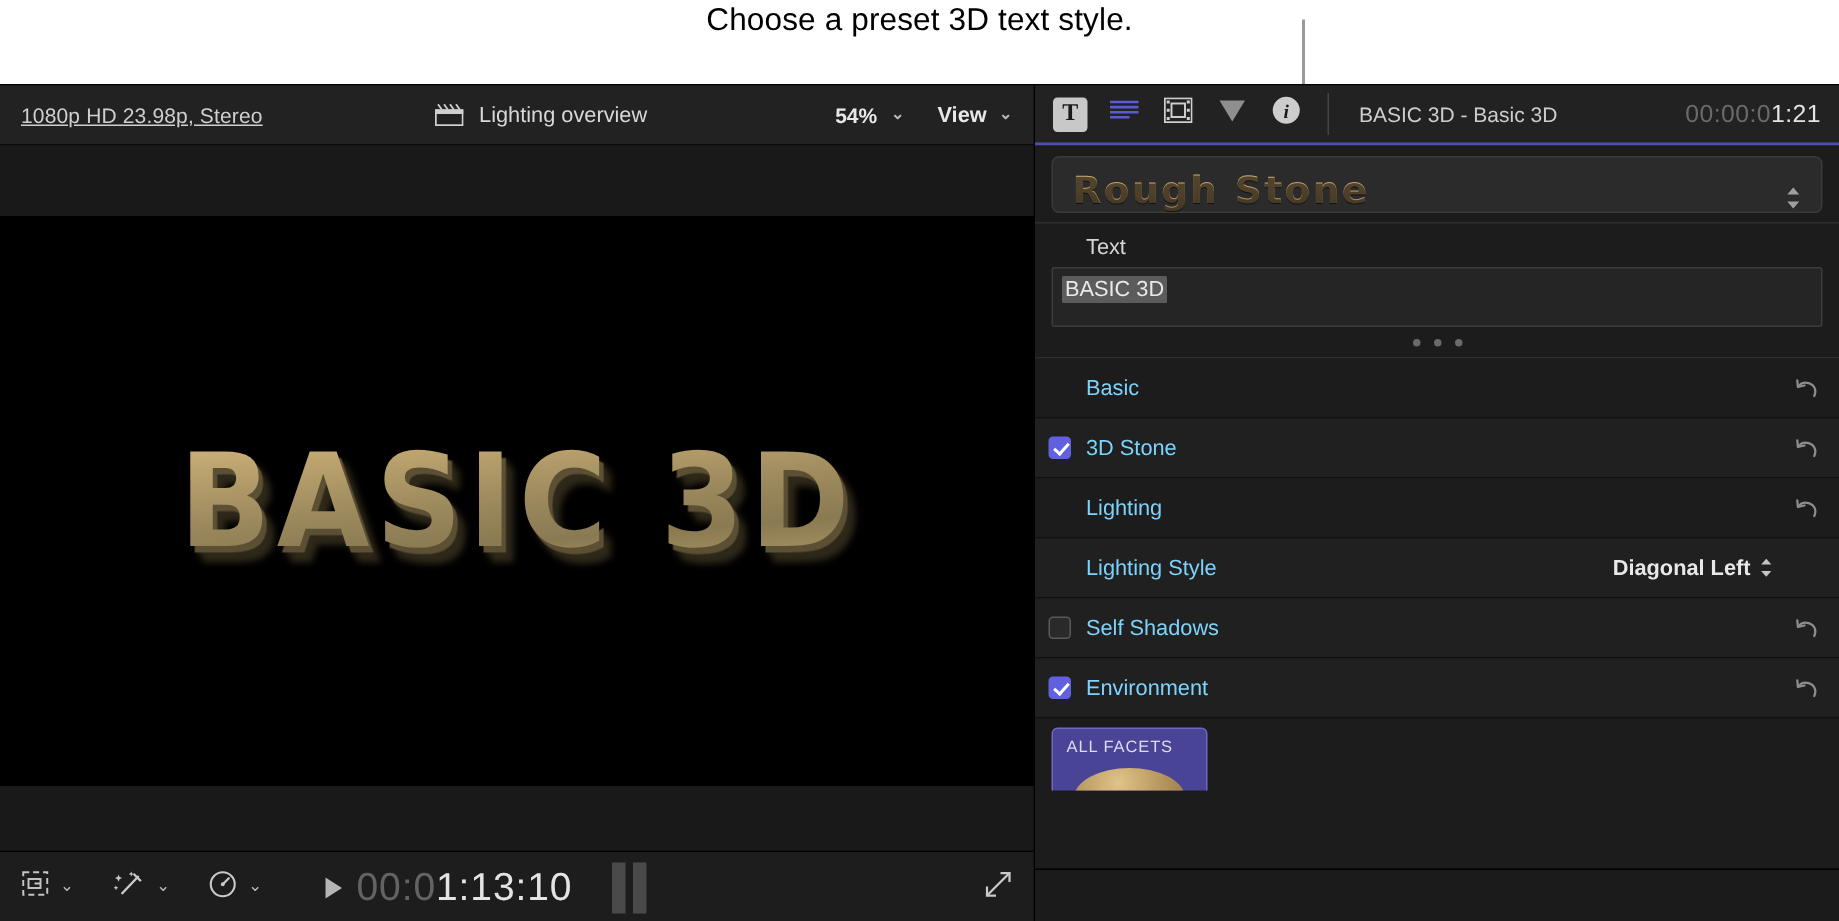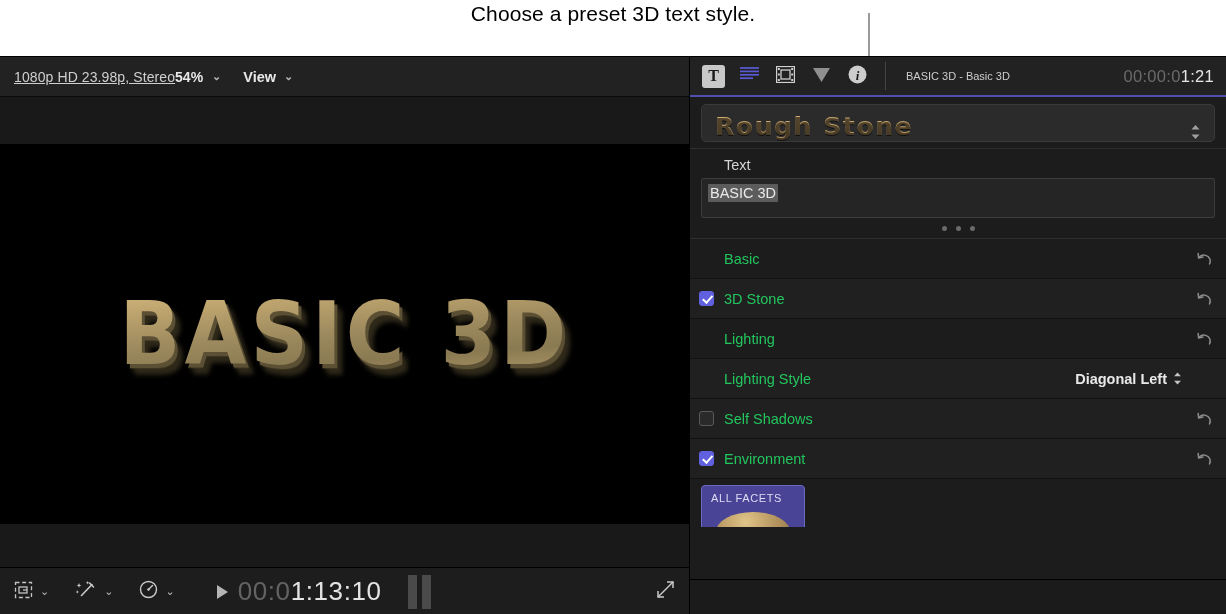--- a/index.html
+++ b/index.html
@@ -129,21 +129,21 @@
     width:23px; height:23px; display:flex;
     align-items:center; justify-content:center;
   }
   .tab-ico.sel {
     background:#c8c8c8; border-radius:3px;
     color:#1a1a1a;
   }
   .tab-T { font-family:"Liberation Serif", serif; font-size:16px; font-weight:bold; }
   .insp-div { width:1px; height:28px; background:#444; margin:0 2px; }
   .insp-name {
-    flex:1; color:#cdcdcd; font-size:11px; padding-left:18px;
+    flex:1; color:#cdcdcd; font-size:14px; padding-left:18px;
   }
   .insp-tc {
     font-size:16.5px; letter-spacing:.3px; padding-right:12px; color:#e4e4e4;
   }
   .insp-tc .dim { color:#6a6a6a; }
 
   .preset-row { padding:7px 11px 6px 11px; background:#1c1c1c; }
   .preset-box {
     height:38px; background:#2b2b2b; border:1px solid #3a3a3a;
     border-radius:5px; display:flex; align-items:flex-end;
@@ -193,21 +193,21 @@
     width:15px; height:15px; border-radius:3px;
     border:1px solid #5a5a5a; background:#2a2a2a;
     display:flex; align-items:center; justify-content:center;
   }
   .cb.on { background:#6161e0; border-color:#6161e0; }
   .cb.on::after {
     content:""; width:4px; height:8px;
     border:solid #fff; border-width:0 2px 2px 0;
     transform:rotate(42deg) translateY(-1px);
   }
-  .row-label { color:#22c55e; font-size:14.5px; }
+  .row-label { color:#7dd3fc; font-size:14.5px; }
   .row-label.indent { padding-left:34px; }
   .row-grow { flex:1; }
   .row-value {
     color:#e8e8e8; font-size:14.5px; font-weight:bold;
     display:flex; align-items:center; gap:6px;
   }
   .row-value .stepper { font-weight:normal; }
   .reset {
     width:44px; display:flex; justify-content:center;
     color:#8d8d8d;
@@ -255,20 +255,35 @@
   <div class="callout-text">Choose a preset 3D text style.</div>
   <div class="callout-line"></div>
 
   <div class="app">
 
     <div class="viewer">
 
       <div class="viewer-topbar">
         <div class="vt-format">1080p HD 23.98p, Stereo</div>
 
+        <div class="vt-center">
+          <span class="clapper">
+            <svg width="19" height="15" viewBox="0 0 19 15">
+              <rect x="0.5" y="4.5" width="18" height="10" fill="none" stroke="#d0d0d0" stroke-width="1.3"></rect>
+              <rect x="0" y="4" width="19" height="3" fill="#d0d0d0"></rect>
+              <g stroke="#d0d0d0" stroke-width="1.2">
+                <line x1="2" y1="0.5" x2="4.5" y2="4"></line>
+                <line x1="6" y1="0.5" x2="8.5" y2="4"></line>
+                <line x1="10" y1="0.5" x2="12.5" y2="4"></line>
+                <line x1="14" y1="0.5" x2="16.5" y2="4"></line>
+              </g>
+            </svg>
+          </span>
+          <span class="vt-title">Lighting overview</span>
+        </div>
 
         <div class="vt-zoom">
           <span>54%</span>
           <span class="chev">⌄</span>
         </div>
 
         <div class="vt-view">
           <span>View</span>
           <span class="chev">⌄</span>
         </div>

